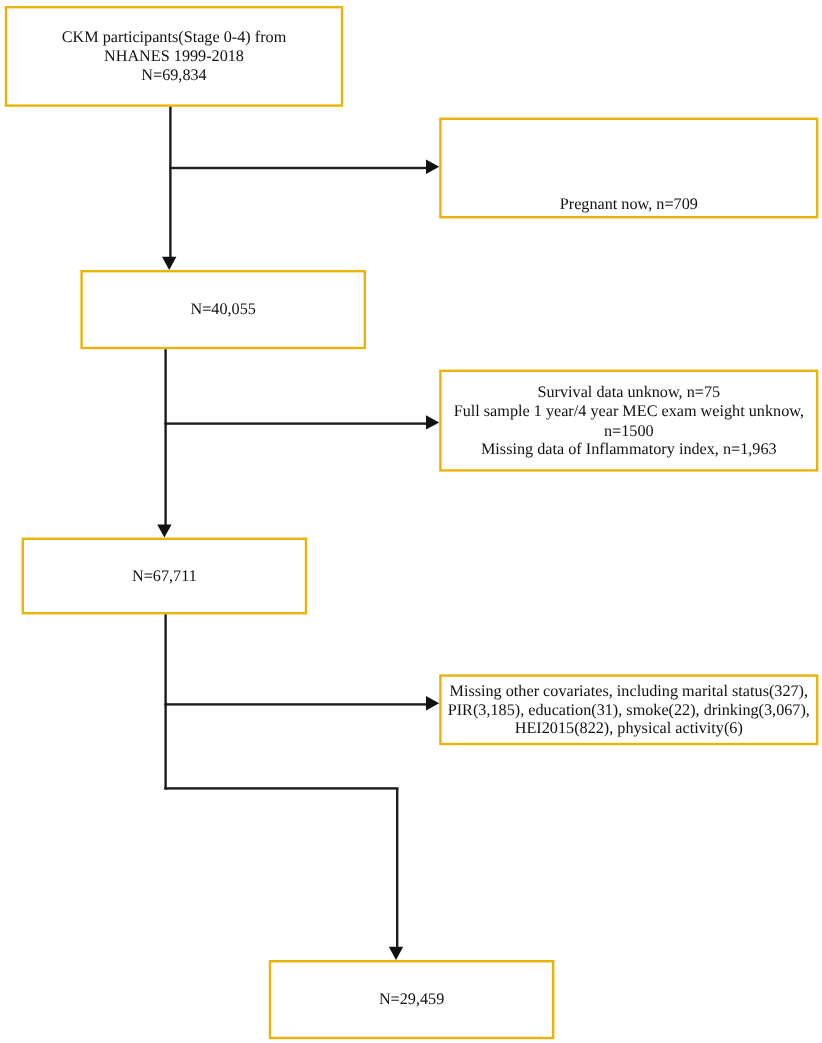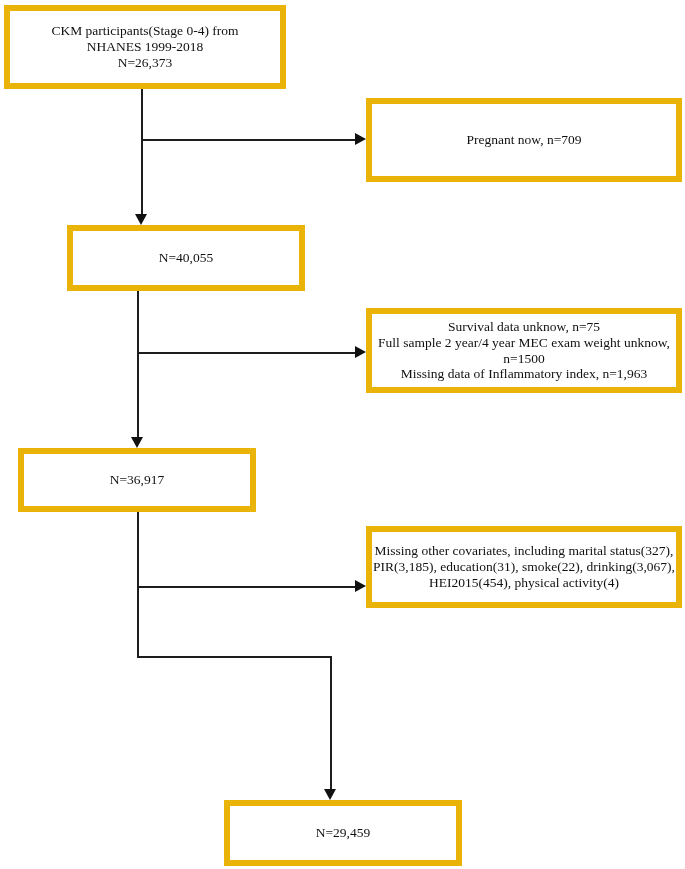--- a/index.html
+++ b/index.html
@@ -12,21 +12,21 @@
     width: 685px;
     height: 869px;
     background: #ffffff;
     font-family: "Liberation Serif", "DejaVu Serif", serif;
     color: #111111;
     overflow: hidden;
   }
   .box {
     position: absolute;
     box-sizing: border-box;
-    border: 6px solid #eab308;
+    border: 2px solid #eab308;
     background: #ffffff;
     display: flex;
     flex-direction: column;
     align-items: center;
     justify-content: center;
     text-align: center;
     font-size: 13.5px;
     line-height: 1.18;
     padding: 2px 6px;
   }
@@ -47,25 +47,25 @@
   .arrow-right {
     position: absolute;
     width: 0; height: 0;
     border-top: 6px solid transparent;
     border-bottom: 6px solid transparent;
     border-left: 11px solid #111111;
   }
 
   
   #box-ckm      { left: 4px;   top: 5px;   width: 282px; height: 84px; }
-  #box-pregnant { left: 366px; top: 98px;  width: 316px; height: 84px; }
+  #box-pregnant { left: 366px; top: 98px;  width: 316px; height: 84px; justify-content: flex-end; }
   #box-n40055   { left: 23px;  top: 225px; width: 238px; height: 66px; margin-left: 44px; }
   #box-excl2    { left: 366px; top: 308px; width: 316px; height: 85px; }
   #box-n36917   { left: 18px;  top: 448px; width: 238px; height: 64px; }
-  #box-excl3    { left: 366px; top: 526px; width: 316px; height: 82px; }
+  #box-excl3    { left: 366px; top: 562px; width: 316px; height: 59px; }
   #box-n29459   { left: 208px; top: 800px; width: 238px; height: 66px; margin-left: 16px; }
 
   
   #v1 { left: 141px; top: 89px;  height: 126px; }
   #a-d1 { left: 135px; top: 214px; }
   #h1 { left: 141px; top: 139px; width: 215px; }
   #a-r1 { left: 355px; top: 133px; }
 
   #v2 { left: 137px; top: 291px; height: 147px; }
   #a-d2 { left: 131px; top: 437px; }
@@ -81,46 +81,46 @@
   #a-d3 { left: 324px; top: 789px; }
 </style>
 </head>
 <body>
 
 <div id="canvas">
 
   <div class="box" id="box-ckm">
     <div class="line">CKM participants(Stage 0-4) from</div>
     <div class="line">NHANES 1999-2018</div>
-    <div class="line">N=26,373</div>
+    <div class="line">N=69,834</div>
   </div>
 
   <div class="box" id="box-pregnant">
     <div class="line">Pregnant now, n=709</div>
   </div>
 
   <div class="box" id="box-n40055">
     <div class="line">N=40,055</div>
   </div>
 
   <div class="box" id="box-excl2">
     <div class="line">Survival data unknow, n=75</div>
-    <div class="line">Full sample 2 year/4 year MEC exam weight unknow,</div>
+    <div class="line">Full sample 1 year/4 year MEC exam weight unknow,</div>
     <div class="line">n=1500</div>
     <div class="line">Missing  data of Inflammatory index, n=1,963</div>
   </div>
 
   <div class="box" id="box-n36917">
-    <div class="line">N=36,917</div>
+    <div class="line">N=67,711</div>
   </div>
 
   <div class="box" id="box-excl3">
     <div class="line">Missing other covariates, including marital status(327),</div>
     <div class="line">PIR(3,185), education(31), smoke(22), drinking(3,067),</div>
-    <div class="line">HEI2015(454), physical activity(4)</div>
+    <div class="line">HEI2015(822), physical activity(6)</div>
   </div>
 
   <div class="box" id="box-n29459">
     <div class="line">N=29,459</div>
   </div>
 
   <div class="vline" id="v1"></div>
   <div class="arrow-down" id="a-d1"></div>
   <div class="hline" id="h1"></div>
   <div class="arrow-right" id="a-r1"></div>

